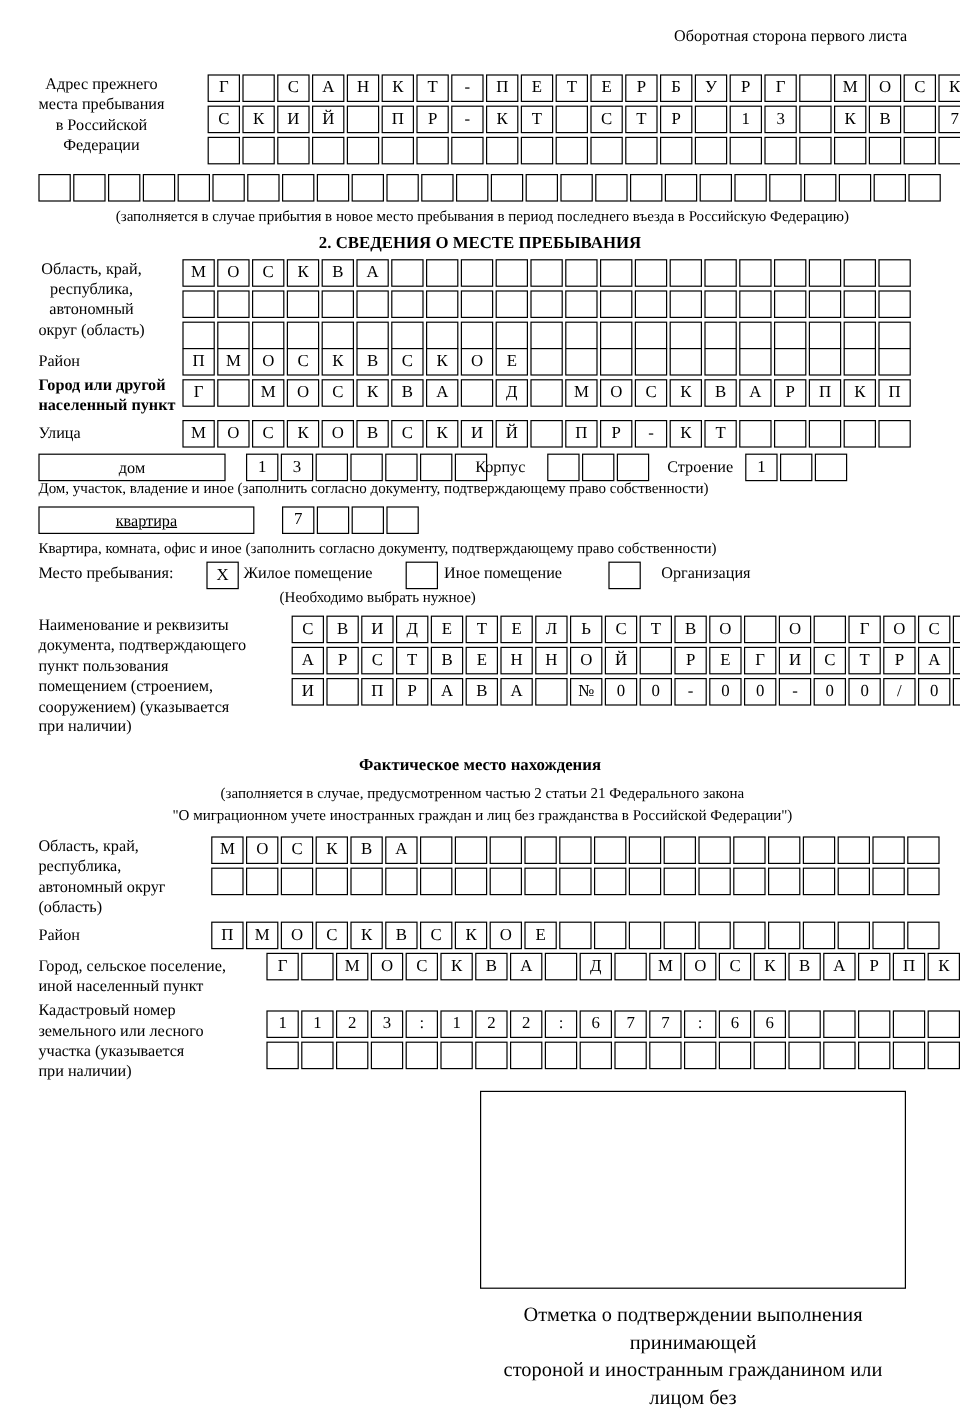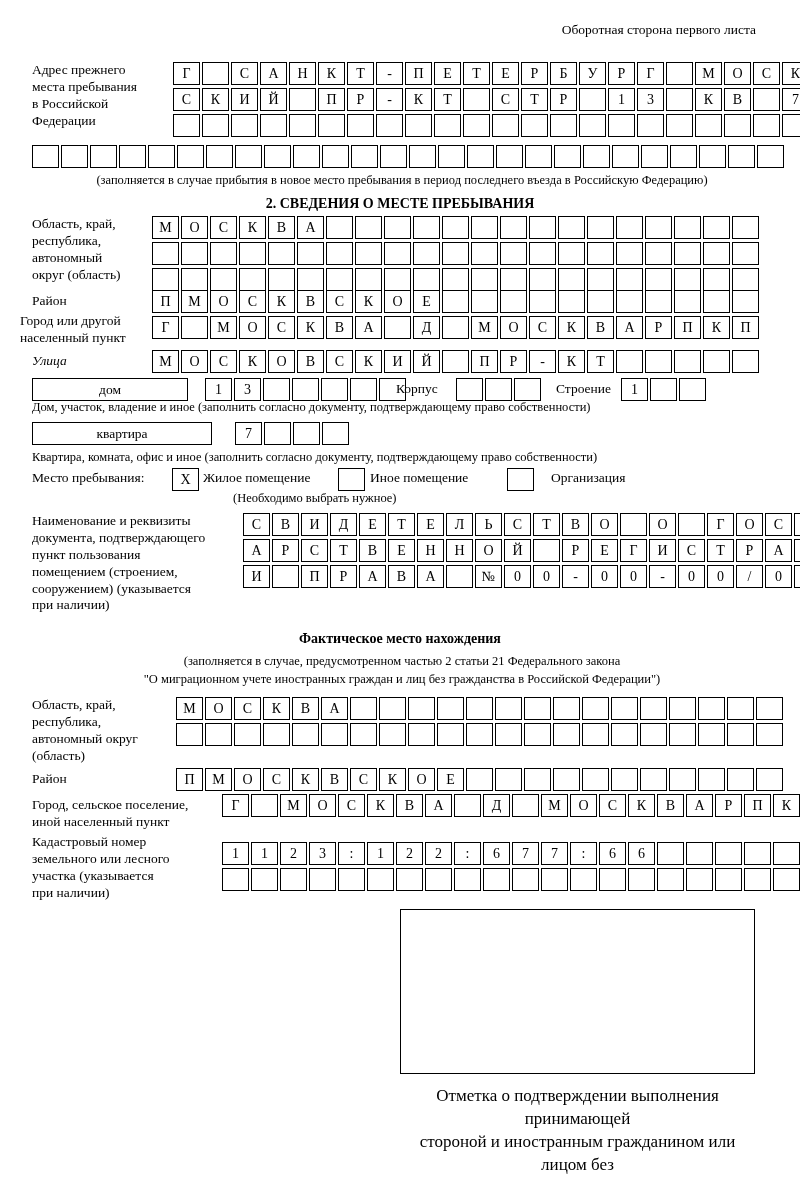--- a/index.html
+++ b/index.html
@@ -22,20 +22,21 @@
   .hdr-right {
     position: absolute;
     top: 22px;
     right: 44px;
     font-size: 13.5px;
   }
   .row {
     position: absolute;
     display: flex;
     align-items: center;
+    text-align: center;
   }
   .lbl {
     font-size: 13.5px;
     line-height: 1.25;
     white-space: pre-line;
   }
   .boxes {
     display: flex;
   }
   .bx {
@@ -299,21 +300,21 @@
       <div class="bx"></div>
       <div class="bx"></div>
       <div class="bx"></div>
       <div class="bx"></div>
       <div class="bx"></div>
       <div class="bx"></div>
       <div class="bx"></div>
       <div class="bx"></div>
     </div>
 
-  <div class="lbl" style="position:absolute; left:20px; top:313px;">Город или другой
+  <div class="lbl" style="position:absolute; left:32px; top:313px;font-weight:bold;">Город или другой
 населенный пункт</div>
   <div class="boxes" style="position:absolute; left:152px; top:316px;">
       <div class="bx">Г</div>
       <div class="bx"></div>
       <div class="bx">М</div>
       <div class="bx">О</div>
       <div class="bx">С</div>
       <div class="bx">К</div>
       <div class="bx">В</div>
       <div class="bx">А</div>
@@ -325,21 +326,21 @@
       <div class="bx">С</div>
       <div class="bx">К</div>
       <div class="bx">В</div>
       <div class="bx">А</div>
       <div class="bx">Р</div>
       <div class="bx">П</div>
       <div class="bx">К</div>
       <div class="bx">П</div>
     </div>
 
-  <div class="lbl" style="position:absolute; left:32px; top:353px;font-style:italic;">Улица</div>
+  <div class="lbl" style="position:absolute; left:32px; top:353px;">Улица</div>
   <div class="boxes" style="position:absolute; left:152px; top:350px;">
       <div class="bx">М</div>
       <div class="bx">О</div>
       <div class="bx">С</div>
       <div class="bx">К</div>
       <div class="bx">О</div>
       <div class="bx">В</div>
       <div class="bx">С</div>
       <div class="bx">К</div>
       <div class="bx">И</div>
@@ -374,21 +375,21 @@
       <div class="bx"></div>
     </div>
   <div class="inline-lbl" style="position:absolute; left:550px; top:381px;">Строение</div>
   <div class="boxes" style="position:absolute; left:621px; top:378px;">
       <div class="bx">1</div>
       <div class="bx"></div>
       <div class="bx"></div>
     </div>
   <div class="note" style="left:32px; top:380px;margin-top:20px;">Дом, участок, владение и иное (заполнить согласно документу, подтверждающему право собственности)</div>
 
-  <div class="fieldbar" style="position:absolute; left:32px; top:422px; width:180px;">квартира</div>
+  <div class="fieldbar" style="position:absolute; left:32px; top:422px; width:180px;text-decoration:underline;">квартира</div>
   <div class="boxes" style="position:absolute; left:235px; top:422px;">
       <div class="bx">7</div>
       <div class="bx"></div>
       <div class="bx"></div>
       <div class="bx"></div>
     </div>
   <div class="note" style="left:32px; top:450px;">Квартира, комната, офис и иное (заполнить согласно документу, подтверждающему право собственности)</div>
 
   <div class="lbl" style="position:absolute; left:32px; top:470px;">Место пребывания:</div>
   <div class="bx" style="position:absolute; left:172px; top:468px;">Х</div>

